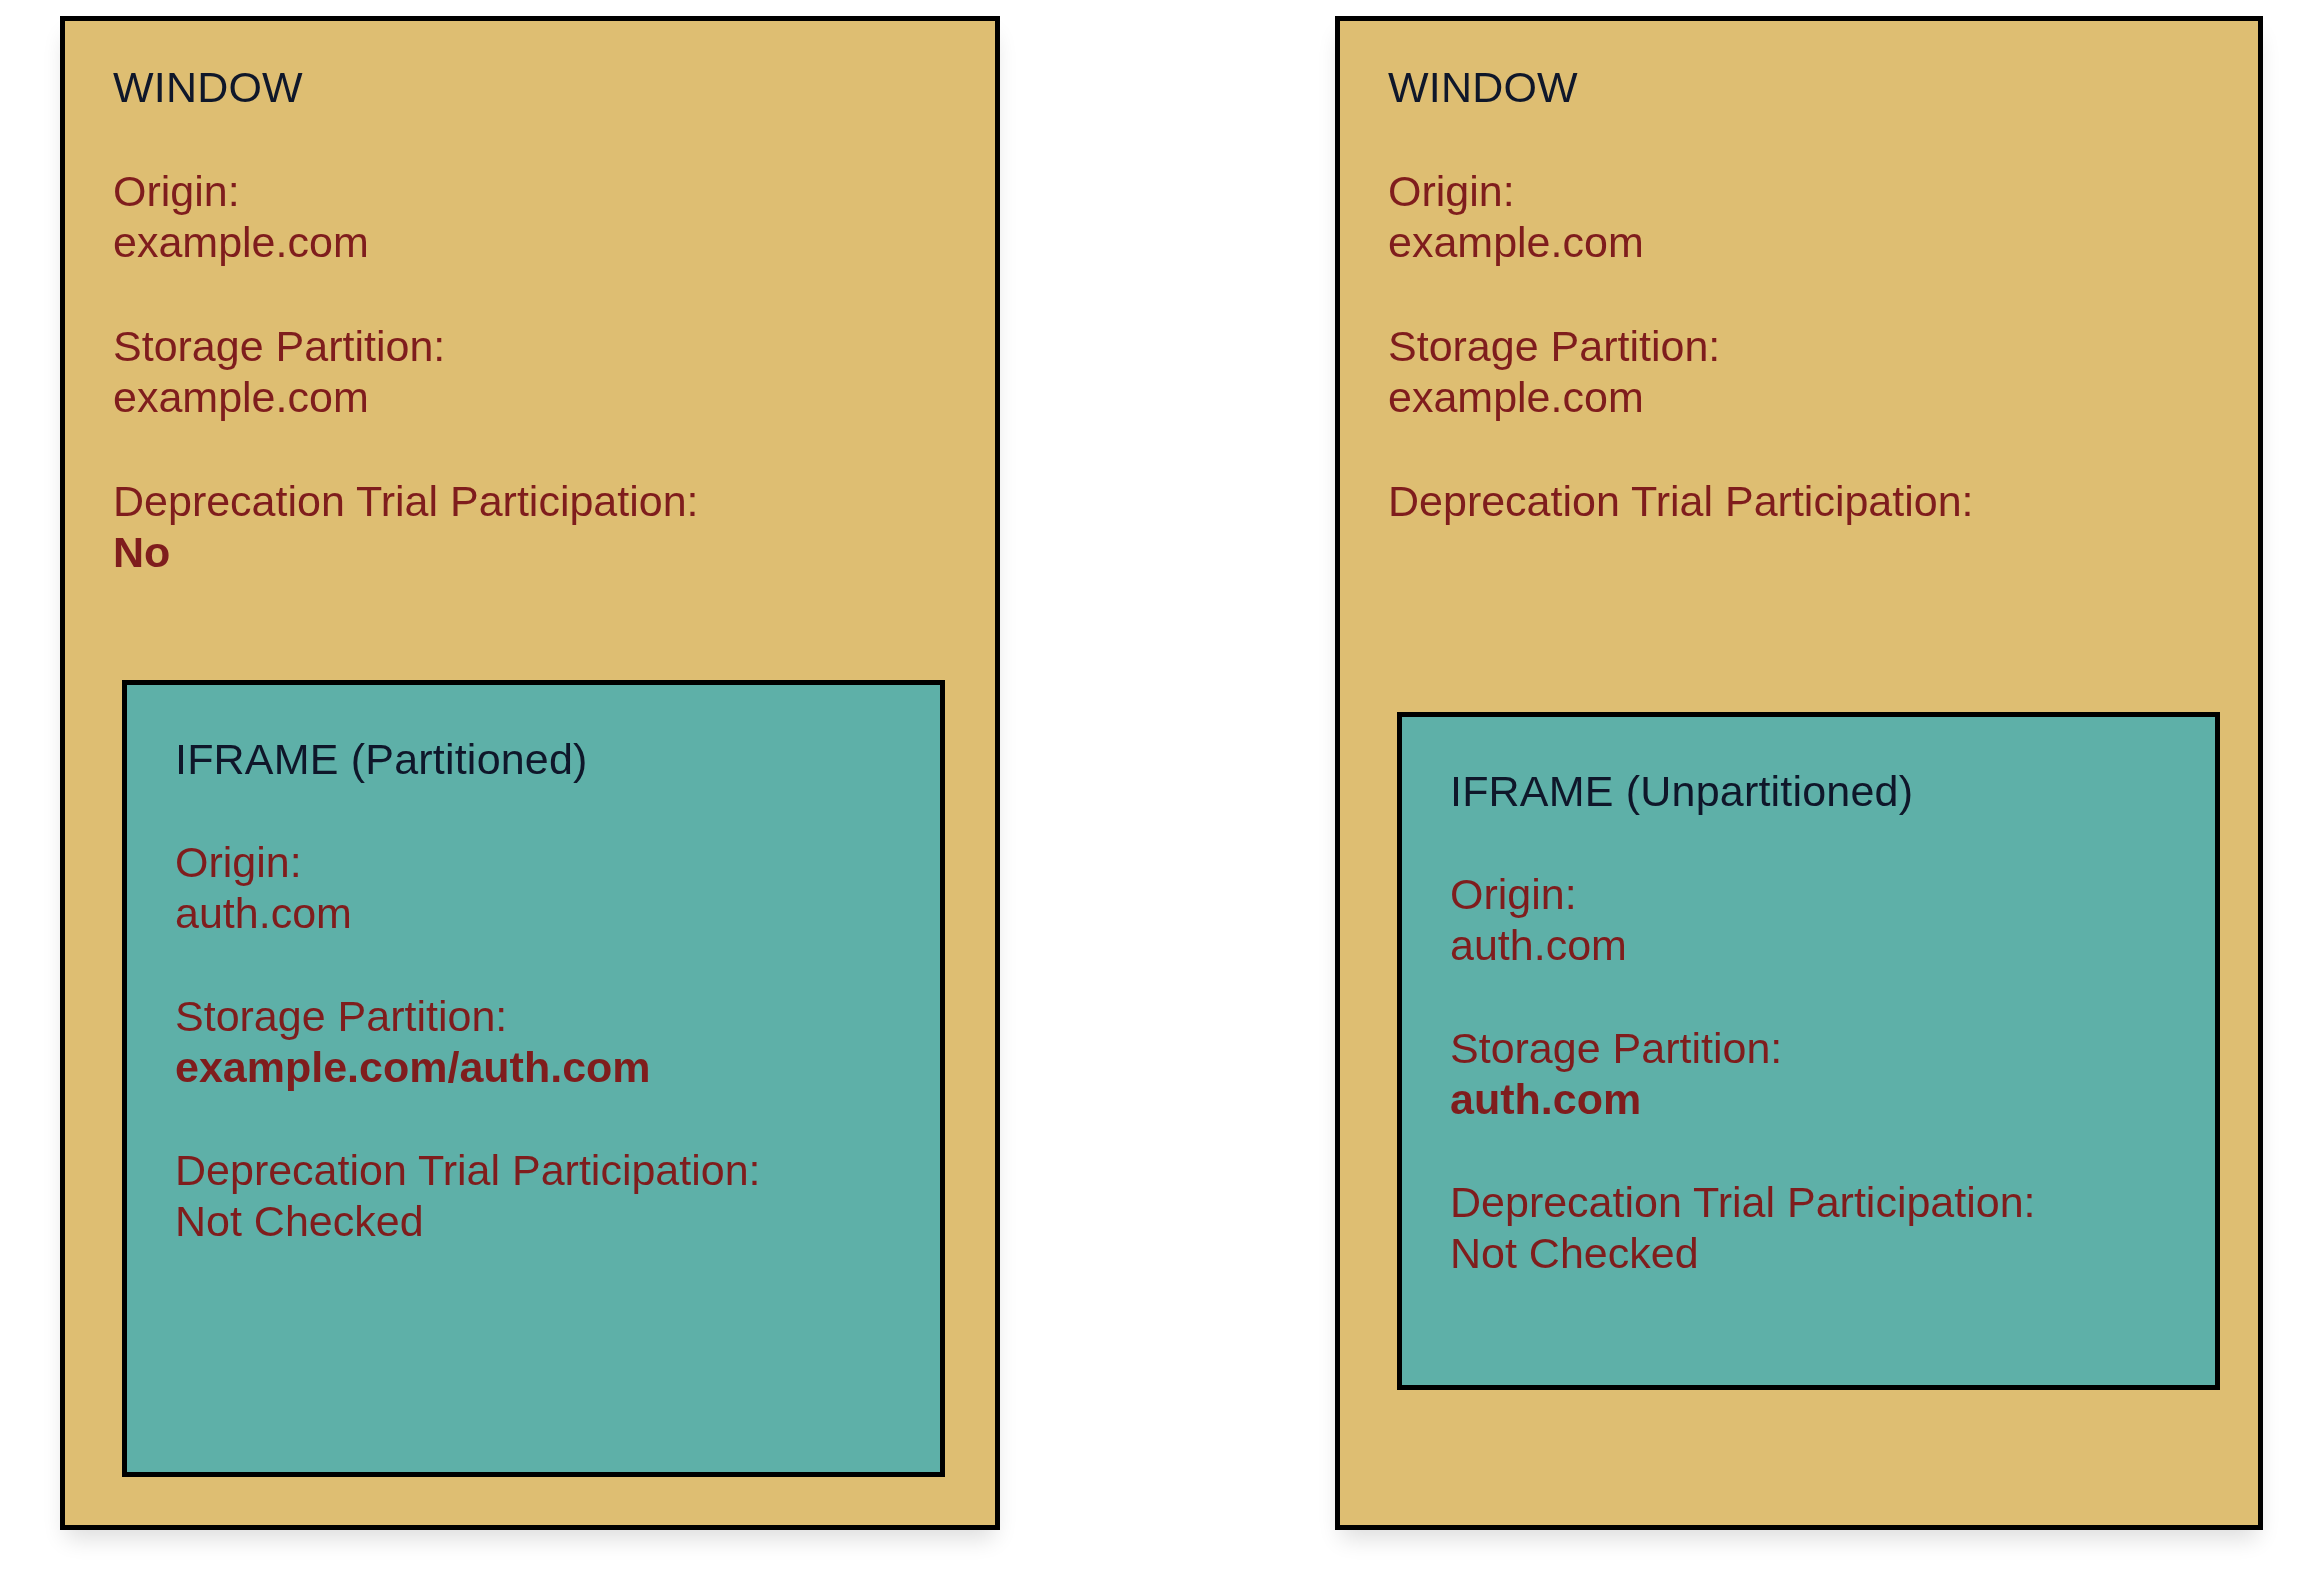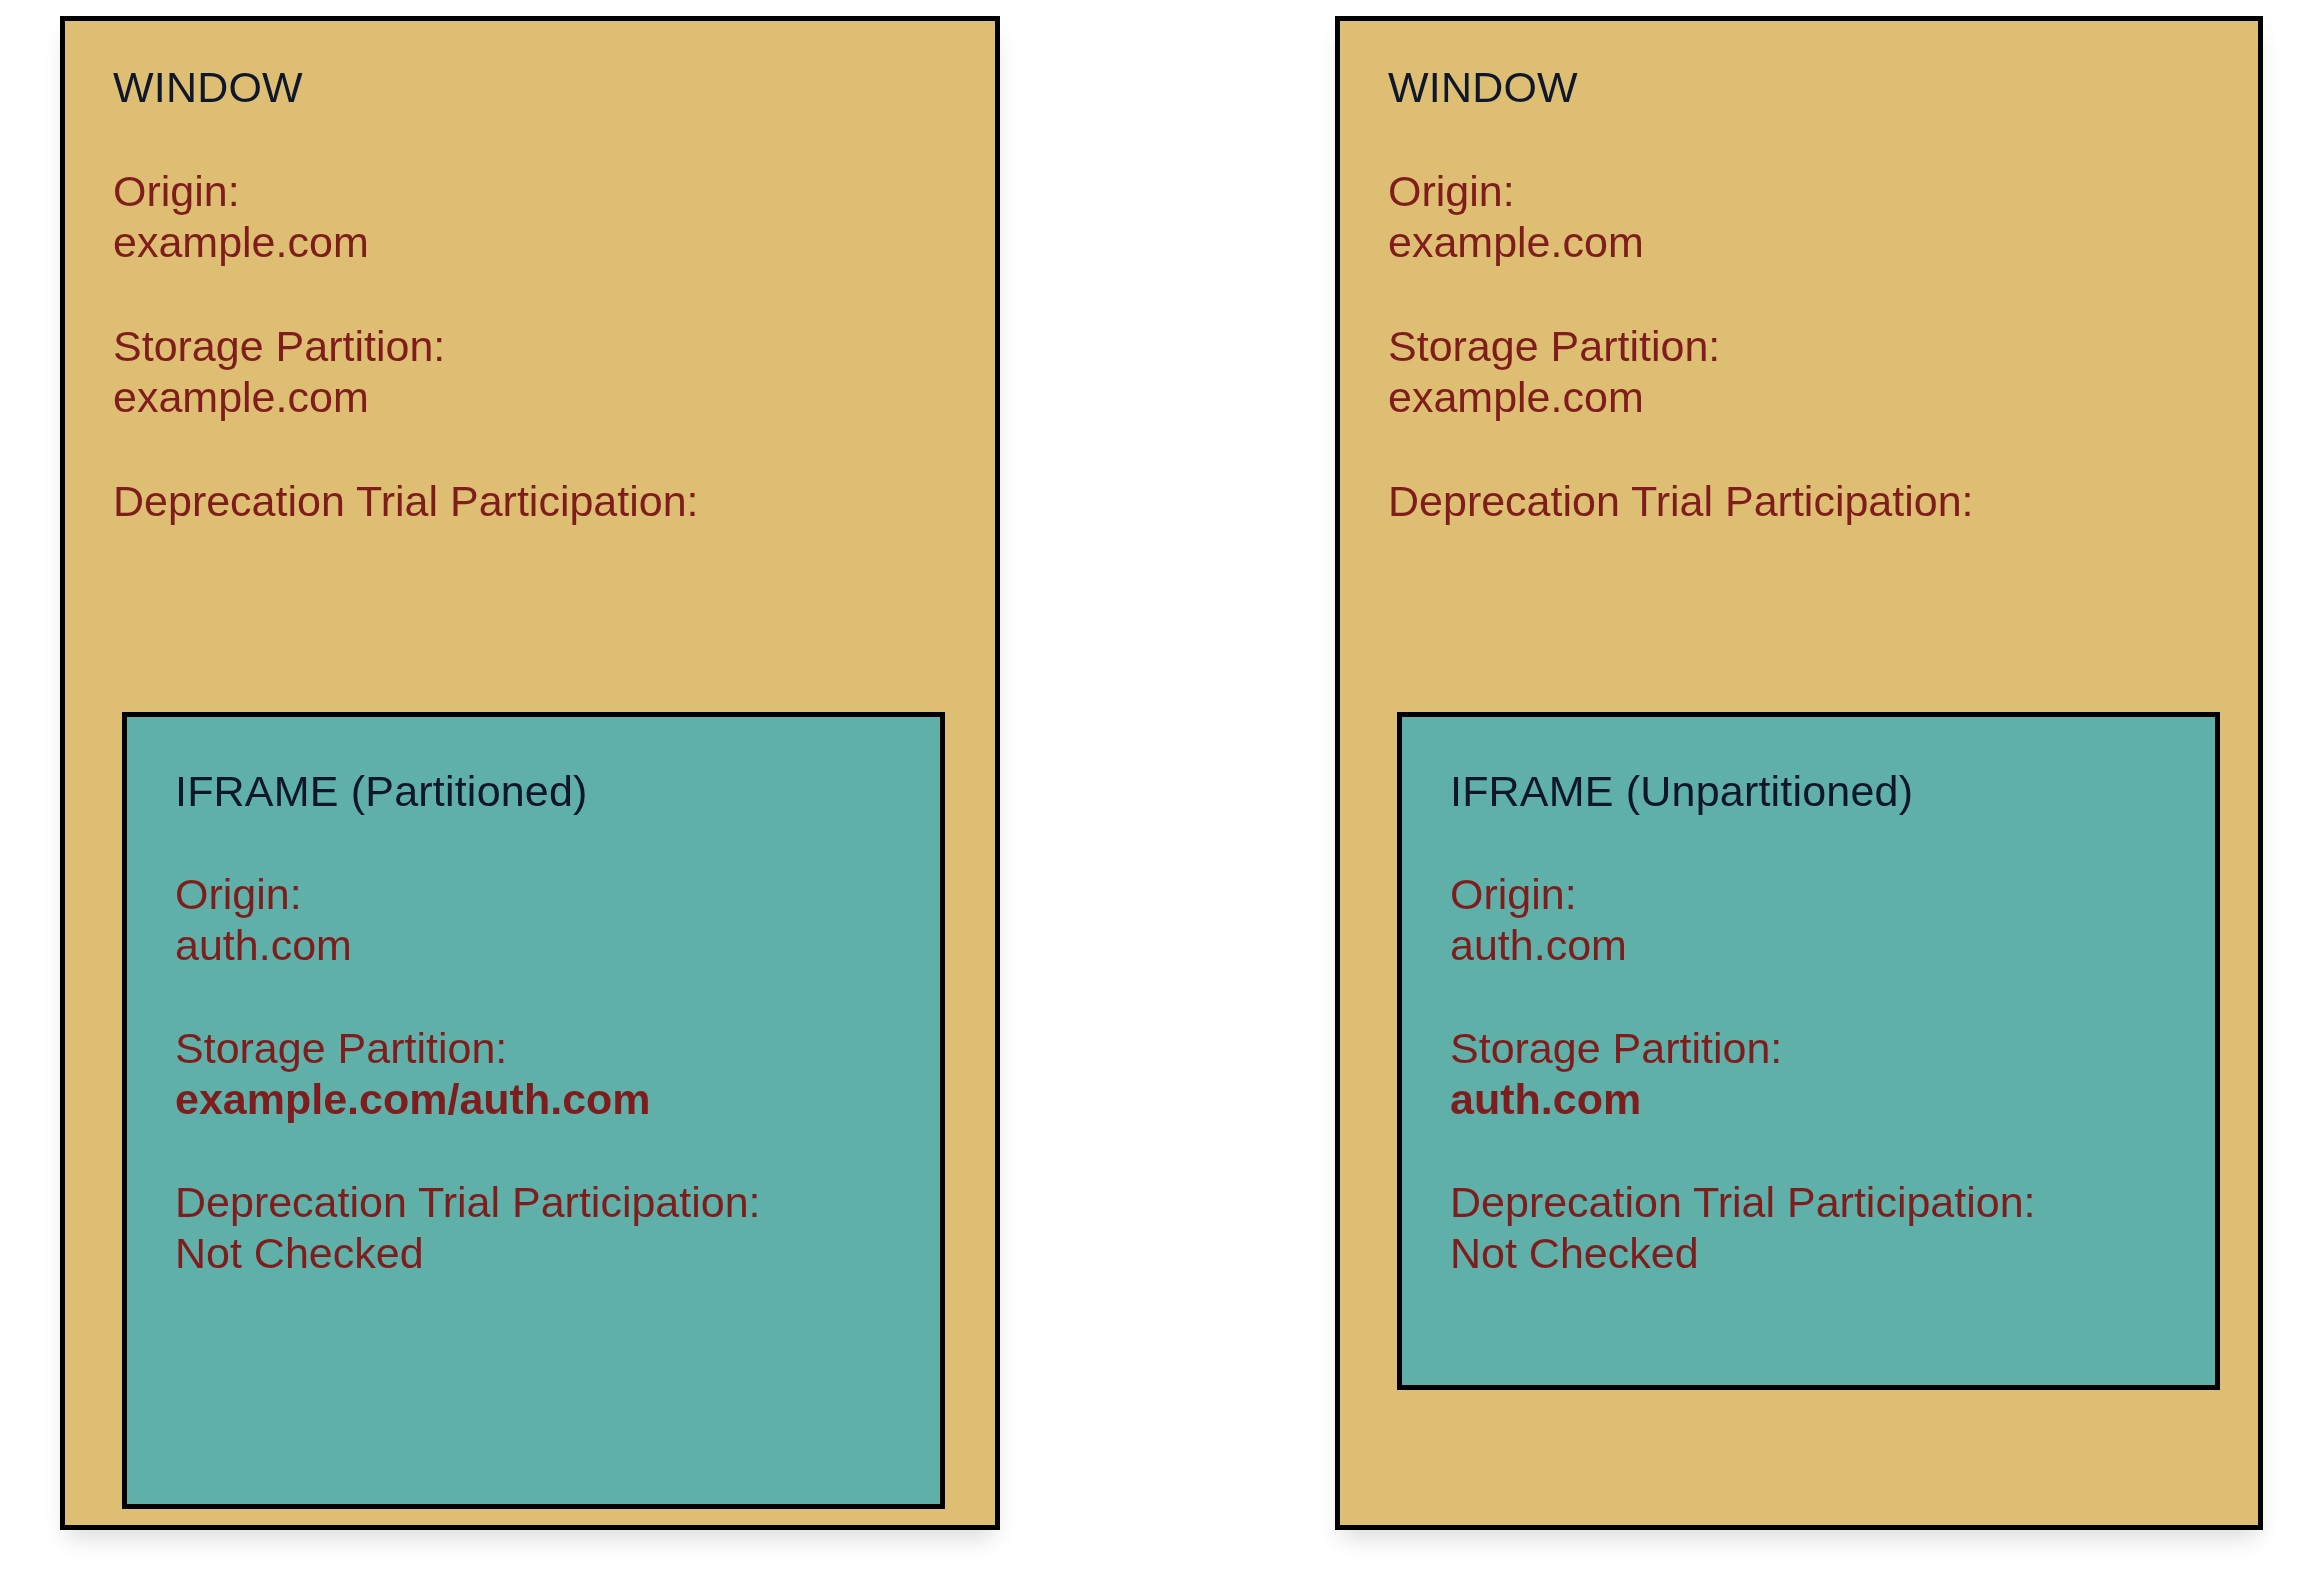--- a/index.html
+++ b/index.html
@@ -31,21 +31,21 @@
   #window-left  { left: 60px;   top: 16px; width: 940px;  height: 1514px; }
   #window-right { left: 1335px; top: 16px; width: 928px;  height: 1514px; }
 
   
   .iframe-box {
     position: absolute;
     box-sizing: border-box;
     background: #5eb0a8;
     border: 5px solid #000000;
   }
-  #iframe-left  { left: 57px; top: 691px; width: 823px; height: 797px; }
+  #iframe-left  { left: 57px; top: 659px; width: 823px; height: 797px; }
   #iframe-right { left: 57px; top: 691px; width: 823px; height: 678px; }
 
   
   .window-content {
     position: absolute;
     left: 48px;
     top: 40px;
     right: 20px;
   }
   .iframe-content {
@@ -94,20 +94,21 @@
         <p class="field-value">example.com</p>
       </div>
 
       <div class="field">
         <p class="field-label">Storage Partition:</p>
         <p class="field-value">example.com</p>
       </div>
 
       <div class="field">
         <p class="field-label">Deprecation Trial Participation:</p>
+        <p class="field-value bold">No</p>
       </div>
 
     </div>
 
     <div class="iframe-box" id="iframe-left">
       <div class="iframe-content">
 
         <p class="heading">IFRAME (Partitioned)</p>
 
         <div class="field">

